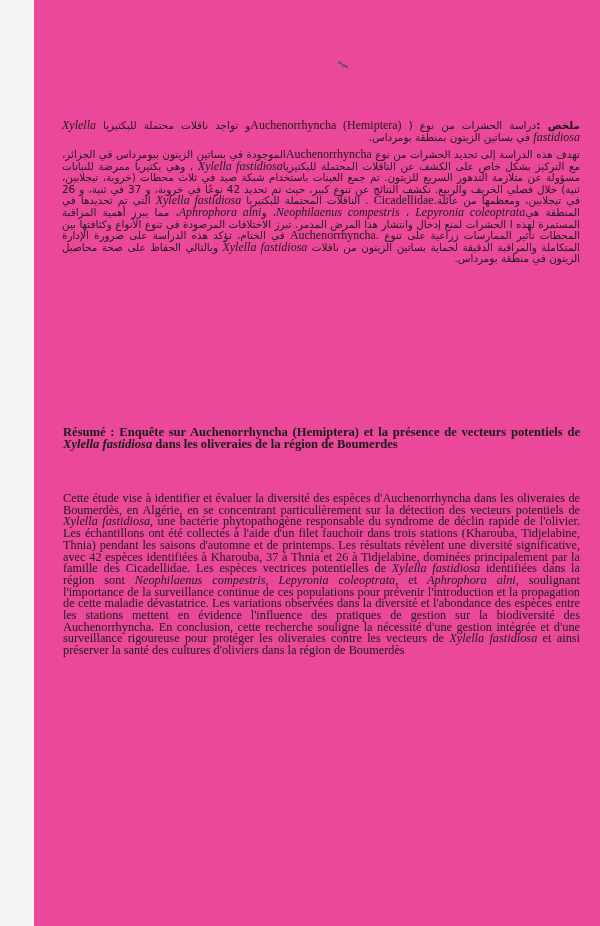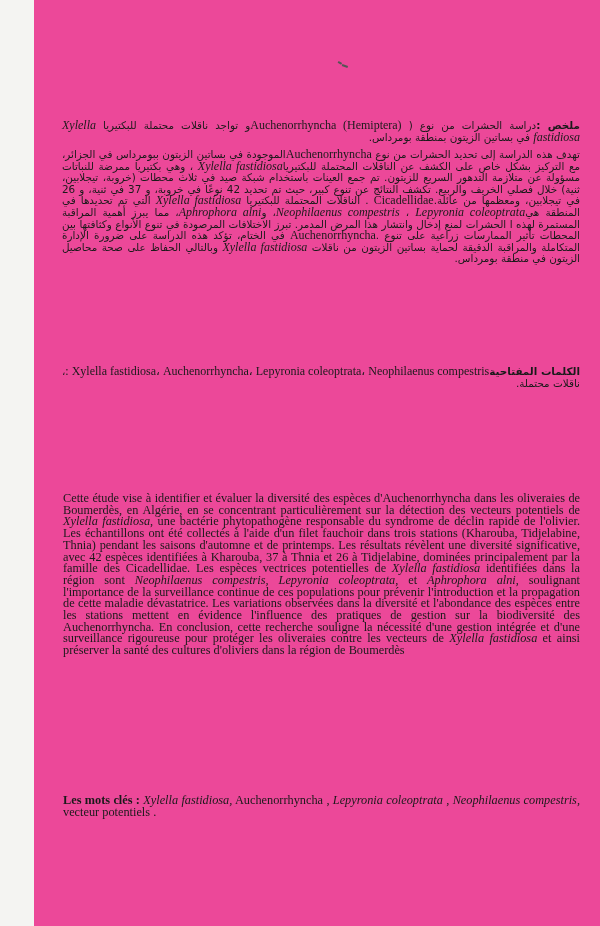--- a/index.html
+++ b/index.html
@@ -41,23 +41,20 @@
     <span style="left:0;top:0;width:4px;transform:rotate(30deg)"></span>
     <span style="left:4px;top:3px;width:6px;transform:rotate(20deg)"></span>
   </div>
 
   <div id="ar-title" class="ar">
     <b>ملخص :</b><span>دراسة الحشرات من نوع ( </span><span class="lat">Auchenorrhyncha (Hemiptera)</span><span>و تواجد ناقلات محتملة للبكتيريا </span><span class="lat it">Xylella fastidiosa</span><span> في بساتين الزيتون بمنطقة بومرداس.</span>
   </div>
 
   <div id="ar-body" class="ar"><span>تهدف هذه الدراسة إلى تحديد الحشرات من نوع </span><span class="lat">Auchenorrhyncha</span><span>الموجودة في بساتين الزيتون ببومرداس في الجزائر، مع التركيز بشكل خاص على الكشف عن الناقلات المحتملة للبكتيريا</span><span class="lat it">Xylella fastidiosa</span><span> ، وهي بكتيريا ممرضة للنباتات مسؤولة عن متلازمة التدهور السريع للزيتون. تم جمع العينات باستخدام شبكة صيد في ثلاث محطات (خروبة، تيجلابين، ثنية) خلال فصلي الخريف والربيع. تكشف النتائج عن تنوع كبير، حيث تم تحديد 42 نوعًا في خروبة، و 37 في ثنية، و 26 في تيجلابين، ومعظمها من عائلة.</span><span class="lat">Cicadellidae</span><span> . الناقلات المحتملة للبكتيريا </span><span class="lat it">Xylella fastidiosa</span><span> التي تم تحديدها في المنطقة هي</span><span class="lat it">Neophilaenus compestris</span><span> ، </span><span class="lat it">Lepyronia coleoptrata</span><span>، و</span><span class="lat it">Aphrophora alni</span><span>، مما يبرز أهمية المراقبة المستمرة لهذه ا الحشرات لمنع إدخال وانتشار هذا المرض المدمر. تبرز الاختلافات المرصودة في تنوع الأنواع وكثافتها بين المحطات تأثير الممارسات زراعية على تنوع .</span><span class="lat">Auchenorrhyncha</span><span> في الختام، تؤكد هذه الدراسة على ضرورة الإدارة المتكاملة والمراقبة الدقيقة لحماية بساتين الزيتون من ناقلات </span><span class="lat it">Xylella fastidiosa</span><span> وبالتالي الحفاظ على صحة محاصيل الزيتون في منطقة بومرداس.</span></div>
 
-  <div id="ar-kw" class="ar">
-    <b>الكلمات المفتاحية</b><span class="lat">: Xylella fastidiosa، Auchenorrhyncha، Lepyronia coleoptrata، Neophilaenus compestris</span><span>، ناقلات محتملة.</span>
+
+  <div id="fr-title" class="fr">
+    <span>Résumé : Enquête sur Auchenorrhyncha (Hemiptera) et la présence de vecteurs potentiels de </span><span class="it">Xylella fastidiosa</span><span> dans les oliveraies de la région de Boumerdes</span>
   </div>
-
 
   <div id="fr-body" class="fr"><span>Cette étude vise à identifier et évaluer la diversité des espèces d'Auchenorrhyncha dans les oliveraies de Boumerdès, en Algérie, en se concentrant particulièrement sur la détection des vecteurs potentiels de </span><span class="it">Xylella fastidiosa</span><span>, une bactérie phytopathogène responsable du syndrome de déclin rapide de l'olivier. Les échantillons ont été collectés à l'aide d'un filet fauchoir dans trois stations (Kharouba, Tidjelabine, Thnia) pendant les saisons d'automne et de printemps. Les résultats révèlent une diversité significative, avec 42 espèces identifiées à Kharouba, 37 à Thnia et 26 à Tidjelabine, dominées principalement par la famille des Cicadellidae. Les espèces vectrices potentielles de </span><span class="it">Xylella fastidiosa</span><span> identifiées dans la région sont </span><span class="it">Neophilaenus compestris, Lepyronia coleoptrata</span><span>, et </span><span class="it">Aphrophora alni</span><span>, soulignant l'importance de la surveillance continue de ces populations pour prévenir l'introduction et la propagation de cette maladie dévastatrice. Les variations observées dans la diversité et l'abondance des espèces entre les stations mettent en évidence l'influence des pratiques de gestion sur la biodiversité des Auchenorrhyncha. En conclusion, cette recherche souligne la nécessité d'une gestion intégrée et d'une surveillance rigoureuse pour protéger les oliveraies contre les vecteurs de </span><span class="it">Xylella fastidiosa</span><span> et ainsi préserver la santé des cultures d'oliviers dans la région de Boumerdès</span></div>
 
-  <div id="fr-kw" class="fr">
-    <b>Les mots clés :</b><span id="fr-kw-segs"><span class="it"> Xylella fastidiosa,</span><span> Auchenorrhyncha , </span><span class="it">Lepyronia coleoptrata</span><span> , </span><span class="it">Neophilaenus compestris,</span><span> vecteur potentiels .</span></span>
-  </div>
 </div>
 
 </body></html>

